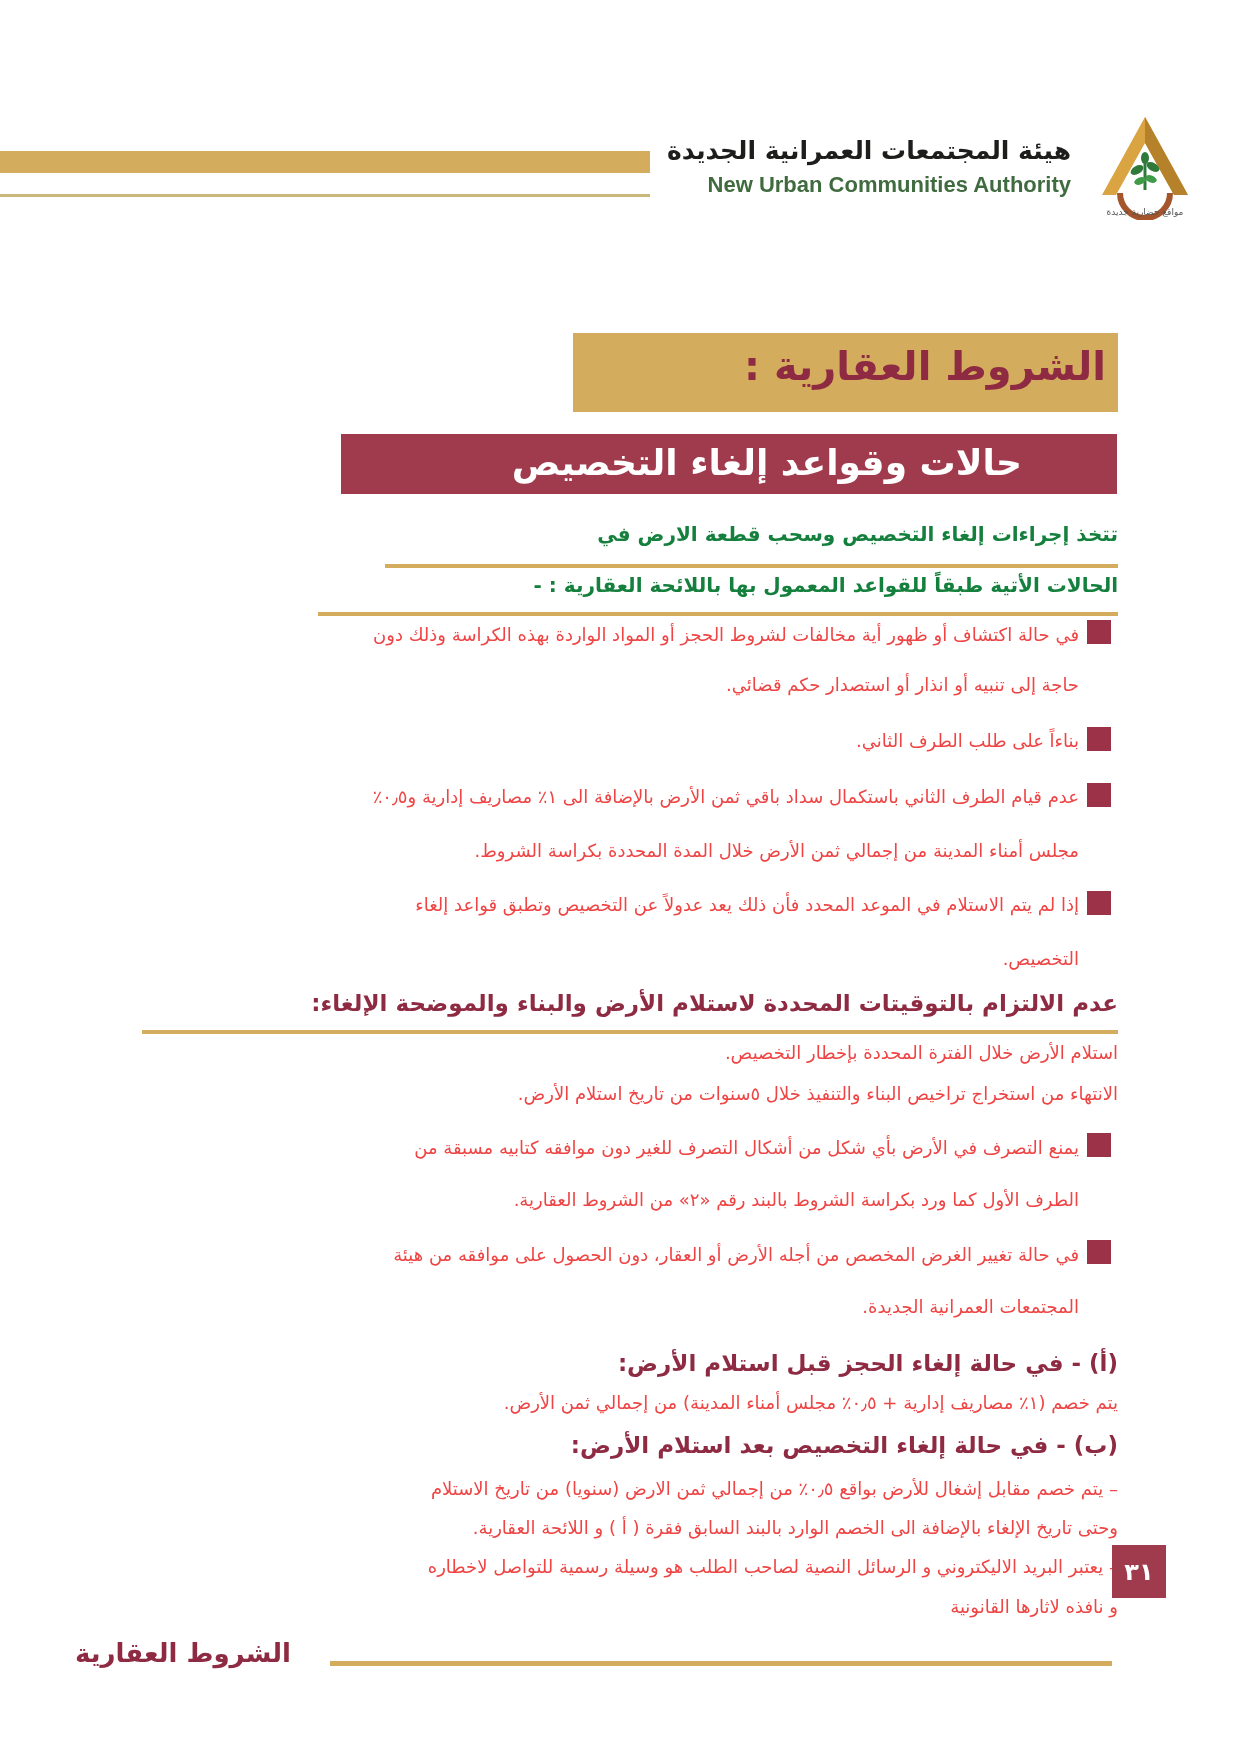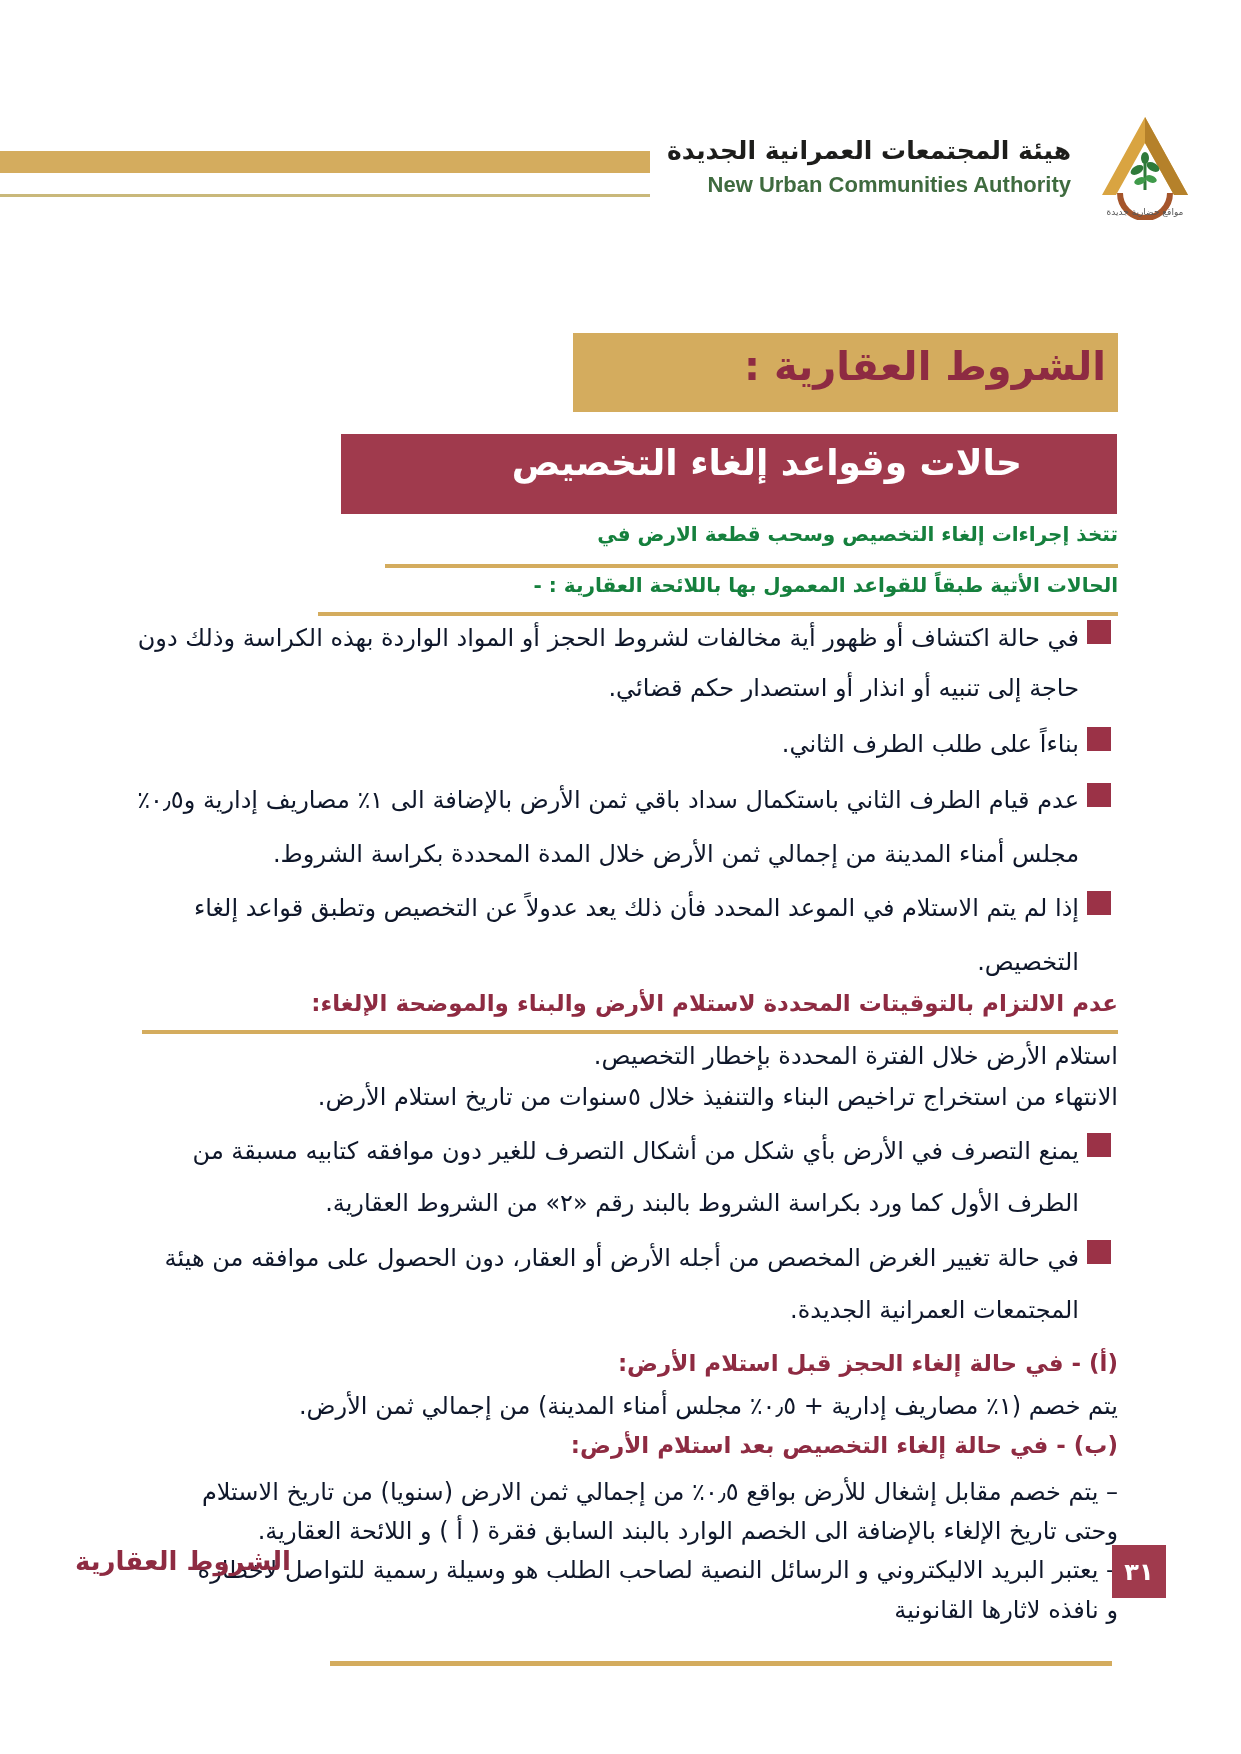--- a/index.html
+++ b/index.html
@@ -14,35 +14,35 @@
   
   .hdr-bar-thick { left: 0; top: 151px; width: 650px; height: 22px; background: #d4ac5e; }
   .hdr-bar-thin { left: 0; top: 194px; width: 650px; height: 3px; background: #c9b87a; }
   .hdr-ar { right: 170px; top: 136px; font-size: 25px; font-weight: bold; color: #1d1d1b; white-space: nowrap; direction: rtl; }
   .hdr-en { right: 170px; top: 172px; font-size: 22px; font-weight: bold; color: #3f6b3f; white-space: nowrap; font-family: "Liberation Sans", sans-serif; }
   .logo { left: 1100px; top: 115px; width: 90px; height: 105px; text-decoration: underline; }
 
   
   .title-gold { left: 573px; top: 333px; width: 545px; height: 79px; background: #d4ac5e; }
   .title-gold span { position: absolute; right: 12px; top: 10px; font-size: 40px; font-weight: bold; color: #8e2b42; direction: rtl; white-space: nowrap; }
-  .title-red { left: 341px; top: 434px; width: 776px; height: 80px; background: #a03a4d; }
+  .title-red { left: 341px; top: 434px; width: 776px; height: 60px; background: #a03a4d; }
   .title-red span { position: absolute; right: 95px; top: 8px; font-size: 36px; font-weight: bold; color: #ffffff; direction: rtl; white-space: nowrap; }
 
   
   .intro { right: 123px; font-size: 20px; font-weight: bold; color: #15803d; white-space: nowrap; direction: rtl; }
   .uline { height: 4px; background: #d4ac5e; }
 
   
-  .para { font-size: 24px; color: #0f172a; white-space: nowrap; direction: rtl; }
+  .para { font-size: 18px; color: #ef4444; white-space: nowrap; direction: rtl; }
   .bullet-sq { width: 24px; height: 24px; background: #9b3247; }
 
   .subhead { font-size: 23px; font-weight: bold; color: #8e2b42; white-space: nowrap; direction: rtl; }
 
   
-  .ftr-title { left: 75px; top: 1546px; font-size: 26px; font-weight: bold; color: #8e2b42; direction: rtl; white-space: nowrap; }
+  .ftr-title { left: 75px; top: 1638px; font-size: 26px; font-weight: bold; color: #8e2b42; direction: rtl; white-space: nowrap; }
   .ftr-line { left: 330px; top: 1661px; width: 782px; height: 5px; background: #d4ac5e; }
   .page-num { left: 1112px; top: 1545px; width: 54px; height: 53px; background: #a03a4d; color: #ffffff; font-size: 24px; font-weight: bold; display: flex; align-items: center; justify-content: center; }
 </style>
 </head>
 <body>
 
 <div class="abs hdr-bar-thick"></div>
 <div class="abs hdr-bar-thin"></div>
 <div class="abs hdr-ar">هيئة المجتمعات العمرانية الجديدة</div>
 <div class="abs hdr-en">New Urban Communities Authority</div>

